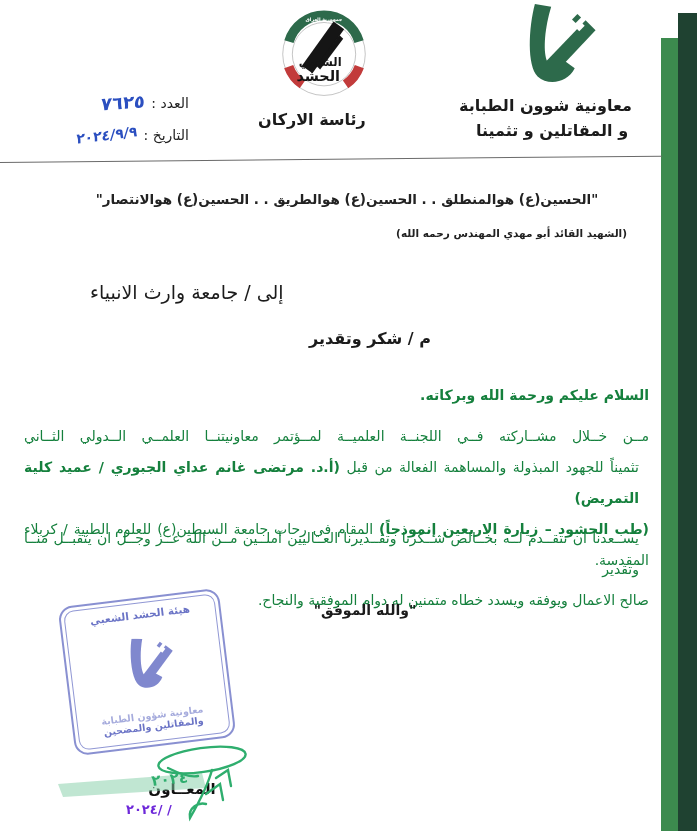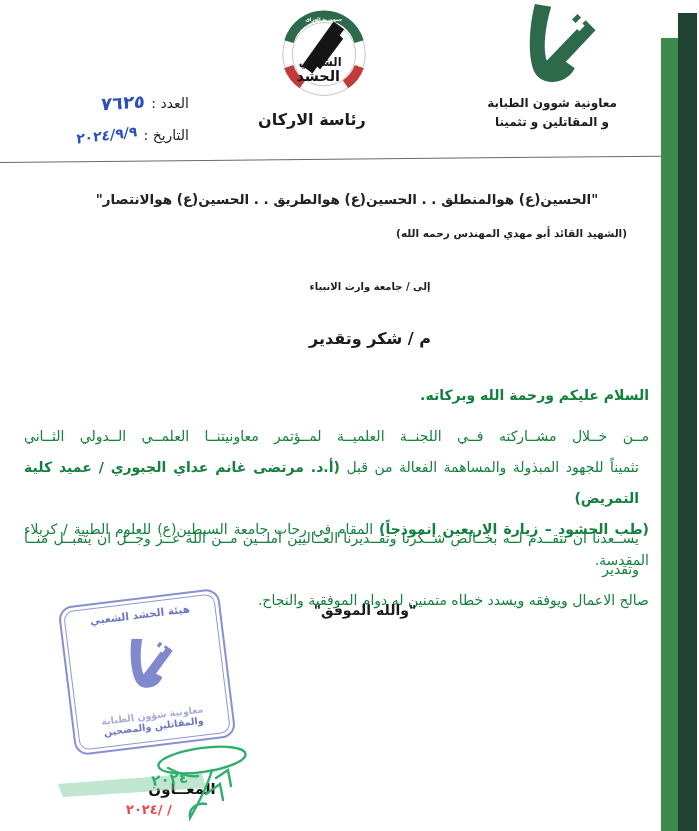--- a/index.html
+++ b/index.html
@@ -17,29 +17,29 @@
   .hdr-row { display:flex; align-items:center; gap:6px; direction:rtl; margin-bottom:14px; }
   .hdr-label { font-size:14px; color:#222; white-space:nowrap; }
   .hand { color:#2b4fc0; font-weight:bold; direction:ltr; display:inline-block; }
   .hand-num { font-size:18px; letter-spacing:3px; transform:rotate(-4deg) skewX(-8deg); }
   .hand-date { font-size:14px; letter-spacing:1px; transform:rotate(-7deg) skewX(-8deg); }
 
   .emblem-wrap { left:276px; top:6px; width:96px; text-align:center; }
   .center-title { left:258px; top:110px; width:132px; text-align:left; font-size:16px; font-weight:bold; white-space:nowrap; }
 
   .org-logo { left:503px; top:4px; width:100px; height:86px; }
-  .org-text { left:472px; top:94px; width:160px; text-align:center; font-weight:bold; font-size:12px; line-height:1.55; direction:rtl; white-space:nowrap; }
+  .org-text { left:472px; top:94px; width:160px; text-align:center; font-weight:bold; font-size:16px; line-height:1.55; direction:rtl; white-space:nowrap; }
 
   .separator { left:0; top:162px; width:662px; height:1px; background:#6a6a6a; transform:rotate(-0.55deg); transform-origin:left center; }
 
   
   .quote1 { left:67px; top:191px; width:560px; text-align:center; direction:rtl; font-size:13.5px; font-weight:bold; color:#222; white-space:nowrap; }
   .quote2 { left:67px; top:227px; width:560px; text-align:right; direction:rtl; font-size:10.5px; font-weight:bold; color:#222; }
 
-  .to-line    { left:90px; top:281px; width:560px; text-align:center; direction:rtl; font-size:10px; font-weight:bold; }
+  .to-line    { left:90px; top:281px; width:560px; text-align:left; direction:rtl; font-size:19px; font-weight:normal; }
   .subj-line  { left:90px; top:329px; width:560px; text-align:center; direction:rtl; font-size:16px; font-weight:bold; }
 
   .body-text { left:24px; width:625px; direction:rtl; font-size:14px; color:#15803d; }
   .salutation { top:387px; text-align:right; font-weight:bold; }
   .jline { text-align:justify; text-align-last:justify; white-space:normal; }
   .p1 { top:421px; line-height:31px; }
   .p2 { top:523px; line-height:31px; }
   .indent { padding-right:10px; }
   .endline { text-align:right; text-align-last:right; }
   b.inbold { font-weight:bold; }
@@ -51,21 +51,21 @@
   .stamp-outer { width:100%; height:100%; border:2px solid rgba(107,116,198,.8); border-radius:14px; padding:3px; }
   .stamp-inner { width:100%; height:100%; border:1.5px solid rgba(107,116,198,.75); border-radius:10px; display:flex; flex-direction:column; align-items:center; justify-content:space-between; padding:5px 4px; direction:rtl; }
   .stamp-top { font-size:10.5px; font-weight:bold; }
   .stamp-logo { height:56px; opacity:.85; }
   .stamp-b1 { font-size:9.5px; font-weight:bold; opacity:.6; }
   .stamp-b2 { font-size:9.5px; font-weight:bold; margin-bottom:4px; }
 
   
   .sig-svg { left:40px; top:738px; width:260px; height:93px; z-index:3; pointer-events:none; }
   .sig-title { left:147px; top:780px; width:70px; text-align:center; font-size:15px; font-weight:bold; color:#111; z-index:2; direction:rtl; white-space:nowrap; }
-  .sig-date { left:126px; top:802px; width:100px; text-align:left; font-size:13px; font-weight:bold; color:#ef4444; direction:ltr; letter-spacing:1px; z-index:2; white-space:nowrap; }
+  .sig-date { left:126px; top:802px; width:100px; text-align:left; font-size:13px; font-weight:bold; color:#6d28d9; direction:ltr; letter-spacing:1px; z-index:2; white-space:nowrap; }
 </style>
 </head>
 <body>
 
 <div class="bar-light"></div>
 <div class="bar-dark"></div>
 
 <div class="abs hdr-left">
   <div class="hdr-row">
     <span class="hdr-label">العدد :</span>

